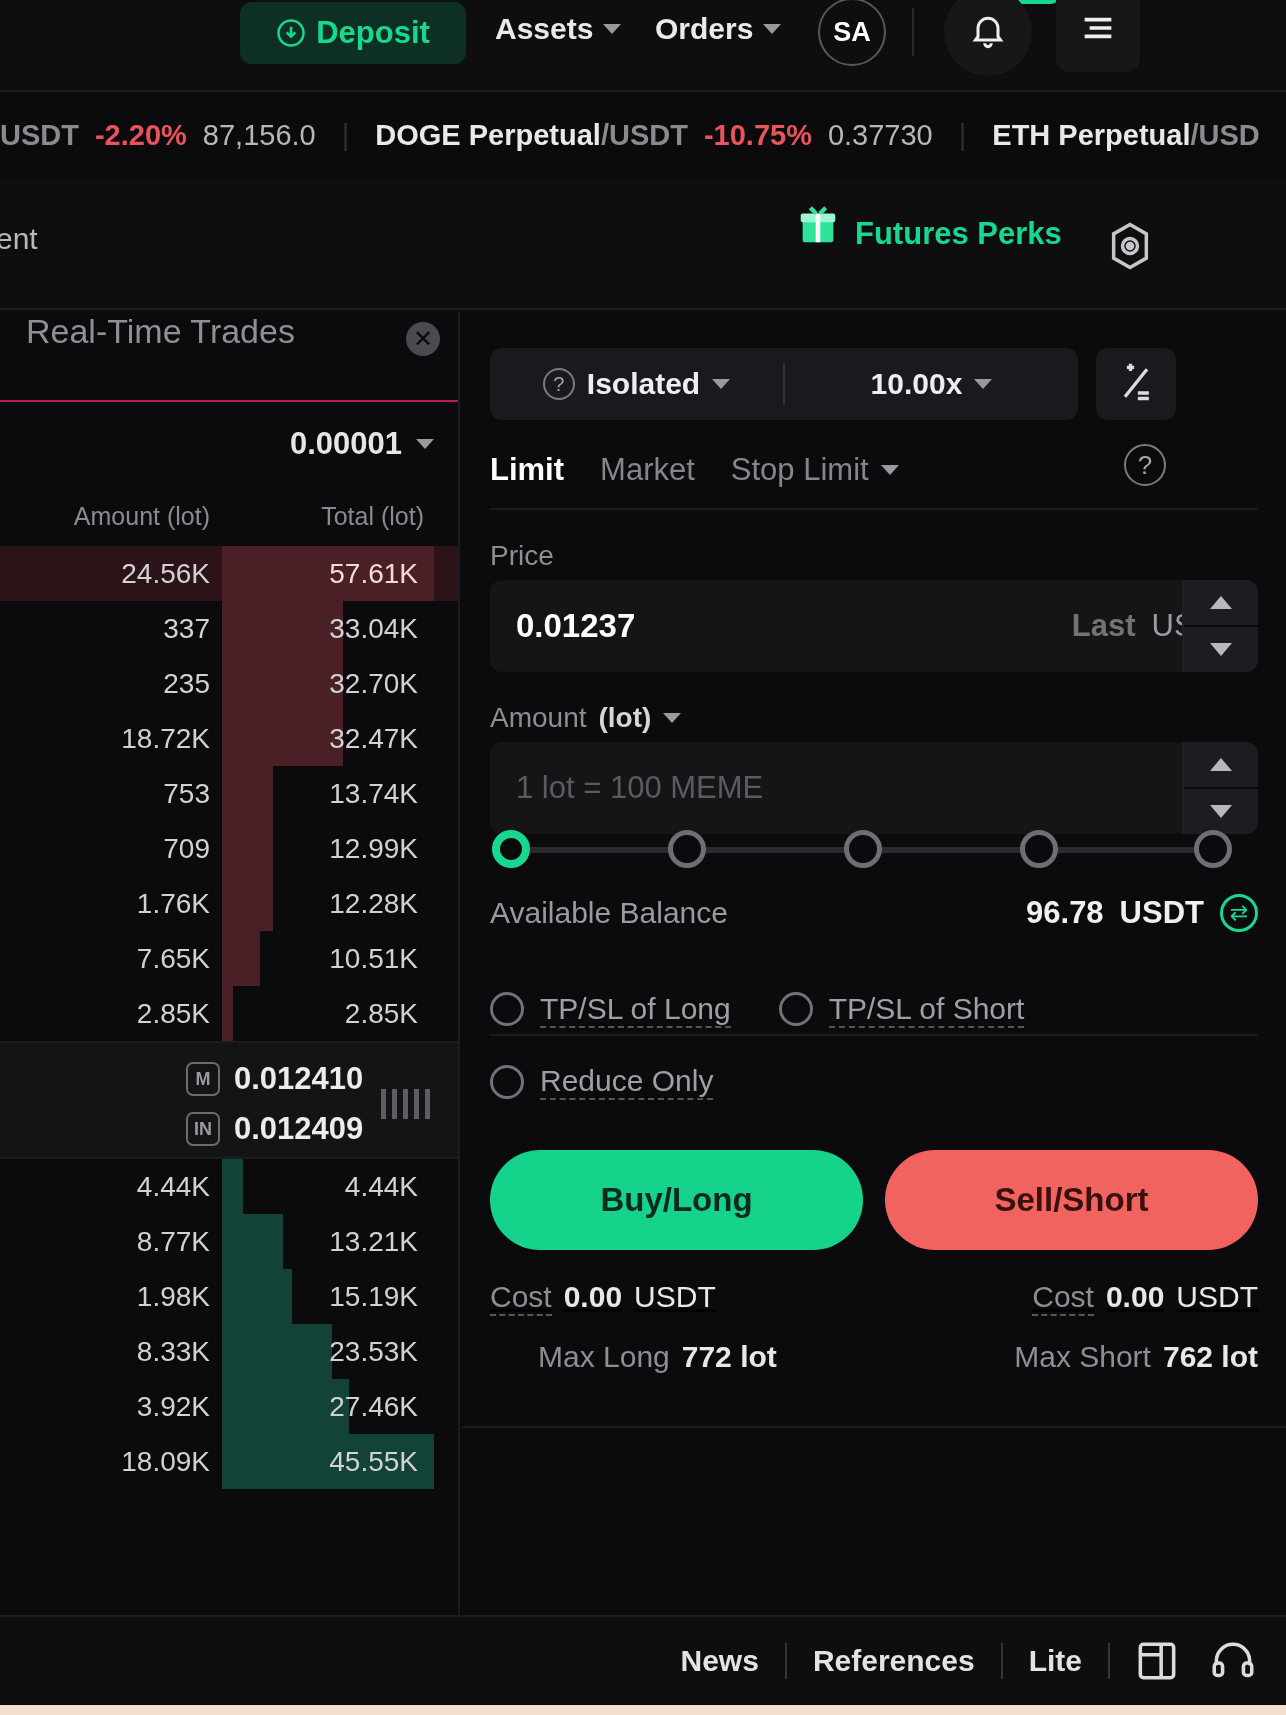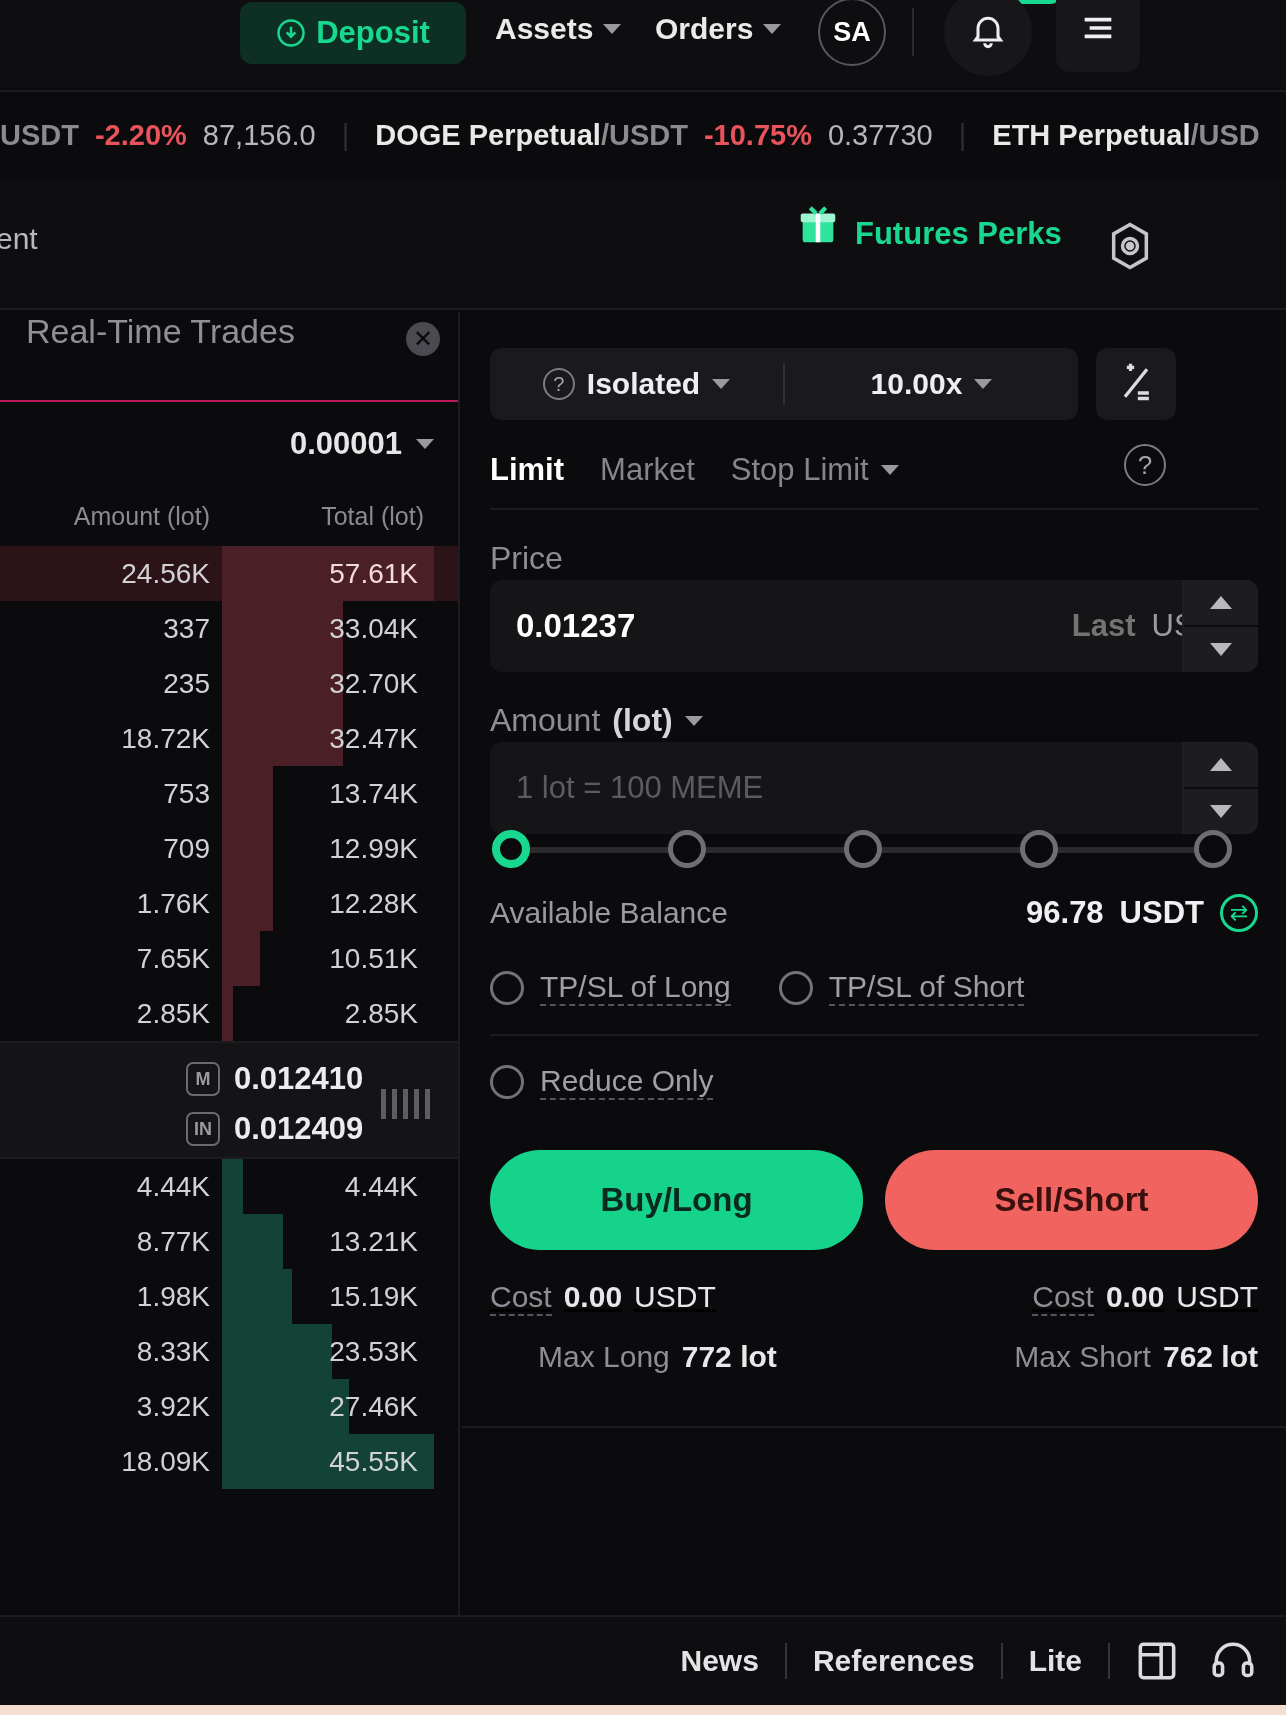--- a/index.html
+++ b/index.html
@@ -143,21 +143,21 @@
 
   .tabs { position:absolute; left:28px; top:140px; display:flex; align-items:center; gap:36px; }
   .tab { font-size:31px; color:#85858b; cursor:pointer; }
   .tab.active { color:#ffffff; font-weight:bold; }
   .tab.stop { display:flex; align-items:center; gap:12px; }
   .help-ico { position:absolute; left:662px; top:132px; width:42px;height:42px;
               border:2px solid #7b7b81;border-radius:50%;
               display:flex;align-items:center;justify-content:center;color:#a4a4aa;font-size:26px;cursor:pointer;}
   .rule { position:absolute; left:28px; top:196px; width:768px; height:2px; background:#1c1c20; }
 
-  .fieldlabel { position:absolute; color:#8d8d93; font-size:32px; }
+  .fieldlabel { position:absolute; color:#8d8d93; font-size:28px; }
   .inputbox {
     position:absolute; height:92px; background:#151518; border-radius:12px;
     display:flex; align-items:center;
   }
   .inputbox .val { margin-left:26px; color:#ffffff; font-size:33px; font-weight:bold; }
   .inputbox .ph { margin-left:26px; color:#5b5b61; font-size:31px; }
   .inputbox .suffix { margin-left:auto; display:flex; align-items:center; gap:16px; padding-right:22px; }
   .sfx-last { color:#737373; font-size:31px; font-weight:bold; }
   .sfx-unit { color:#9b9ba1; font-size:31px; }
   .stepper {
@@ -176,21 +176,21 @@
   .knot.on { border-color:#18d88f; border-width:8px; }
 
   .balrow { position:absolute; left:28px; top:582px; width:768px; display:flex; align-items:center; }
   .bal-label { color:#9a9aa0; font-size:30px; }
   .bal-right { margin-left:auto; display:flex; align-items:center; gap:16px; }
   .bal-val { color:#f0f0f2; font-size:31px; font-weight:bold; }
   .swap-ico { width:38px;height:38px;border:3px solid #18d88f;border-radius:50%;
               display:flex;align-items:center;justify-content:center;color:#18d88f;font-size:22px;cursor:pointer;}
 
   .checkrow { position:absolute; left:28px; top:658px; display:flex; align-items:center; gap:48px; }
-  .chk { display:flex; align-items:center; gap:16px; cursor:pointer; }
+  .chk { display:flex; gap:16px; cursor:pointer;margin-top:22px; }
   .chk .circ { width:34px;height:34px;border:3px solid #72727a;border-radius:50%; }
   .chk .lbl { color:#9fa0a6; font-size:30px; border-bottom:2px dashed #55555c; }
 
   .rule2 { position:absolute; left:28px; top:722px; width:768px; height:2px; background:#1c1c20; }
   .reduce { position:absolute; left:28px; top:752px; display:flex; align-items:center; gap:16px; cursor:pointer; }
 
   .btnrow { position:absolute; left:28px; top:838px; width:768px; display:flex; gap:22px;text-align:right; }
   .bigbtn { flex:1; height:100px; border-radius:50px;
             display:flex; align-items:center; justify-content:center;
             font-size:33px; font-weight:bold; color:#0a2a20; cursor:pointer; }

